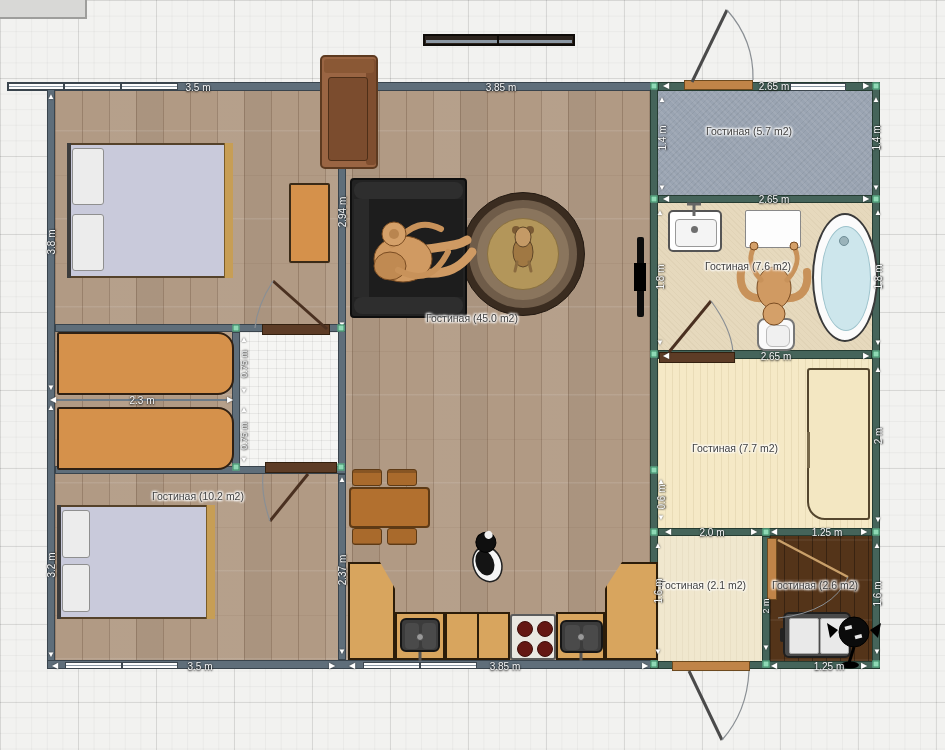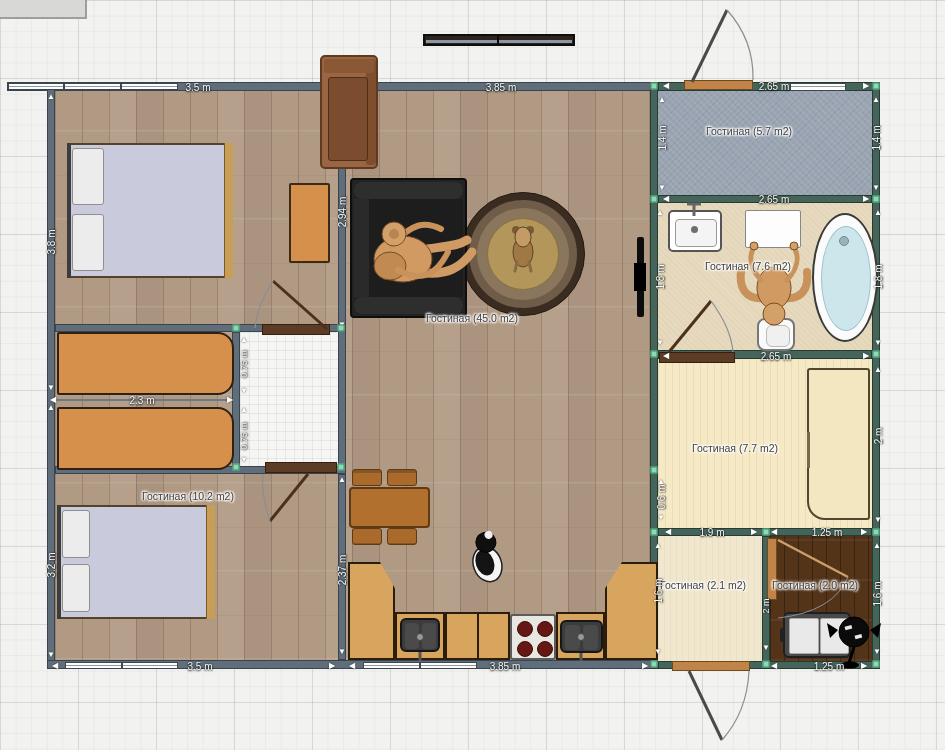--- a/index.html
+++ b/index.html
@@ -277,26 +277,26 @@
       <line x1="694" y1="216" x2="694" y2="204" stroke="#666" stroke-width="3"></line>
       <line x1="687" y1="204" x2="701" y2="204" stroke="#666" stroke-width="3"></line>
       <circle cx="420" cy="637" r="3.5" fill="#999" stroke="#444"></circle>
       <line x1="420" y1="652" x2="420" y2="661" stroke="#555" stroke-width="3"></line>
       <circle cx="581" cy="637" r="3.5" fill="#999" stroke="#444"></circle>
       <line x1="581" y1="653" x2="581" y2="661" stroke="#555" stroke-width="3"></line>
     </g>
   </svg>
 
   <div class="lbl" style="left:472px;top:318px">Гостиная (45.0 m2)</div>
-  <div class="lbl" style="left:188px;top:496px">Гостиная (10.2 m2)</div>
+  <div class="lbl" style="left:198px;top:496px">Гостиная (10.2 m2)</div>
   <div class="lbl" style="left:749px;top:131px">Гостиная (5.7 m2)</div>
   <div class="lbl" style="left:748px;top:266px">Гостиная (7.6 m2)</div>
   <div class="lbl" style="left:735px;top:448px">Гостиная (7.7 m2)</div>
   <div class="lbl" style="left:703px;top:585px">Гостиная (2.1 m2)</div>
-  <div class="lbl" style="left:815px;top:585px">Гостиная (2.0 m2)</div>
+  <div class="lbl" style="left:815px;top:585px">Гостиная (2.6 m2)</div>
 
   <div class="abs dim" style="left:198px;top:87px">3.5 m</div>
   <div class="abs dim" style="left:501px;top:87px">3.85 m</div>
   <div class="abs dim" style="left:774px;top:86px">2.65 m</div>
   <div class="abs dim v" style="left:51px;top:242px">3.8 m</div>
   <div class="abs dim v" style="left:51px;top:565px">3.2 m</div>
   <div class="abs dim v" style="left:342px;top:212px">2.94 m</div>
   <div class="abs dim" style="left:142px;top:400px">2.3 m</div>
   <div class="abs dim v sm" style="left:244px;top:364px">0.75 m</div>
   <div class="abs dim v sm" style="left:244px;top:436px">0.75 m</div>
@@ -304,21 +304,21 @@
   <div class="abs dim" style="left:200px;top:666px">3.5 m</div>
   <div class="abs dim" style="left:505px;top:666px">3.85 m</div>
   <div class="abs dim v" style="left:662px;top:138px">1.4 m</div>
   <div class="abs dim v" style="left:876px;top:138px">1.4 m</div>
   <div class="abs dim" style="left:774px;top:199px">2.65 m</div>
   <div class="abs dim v" style="left:660px;top:277px">1.8 m</div>
   <div class="abs dim v" style="left:878px;top:277px">1.8 m</div>
   <div class="abs dim" style="left:776px;top:356px">2.65 m</div>
   <div class="abs dim v" style="left:661px;top:497px">0.6 m</div>
   <div class="abs dim v" style="left:878px;top:436px">2 m</div>
-  <div class="abs dim" style="left:712px;top:532px">1.9 m</div>
+  <div class="abs dim" style="left:712px;top:532px">2.0 m</div>
   <div class="abs dim" style="left:827px;top:532px">1.25 m</div>
   <div class="abs dim v" style="left:658px;top:591px">1.6 m</div>
   <div class="abs dim v" style="left:877px;top:594px">1.6 m</div>
   <div class="abs dim" style="left:829px;top:666px">1.25 m</div>
   <div class="abs dim v sm" style="left:766px;top:606px">2 m</div>
 
   <div class="ar" style="left:51px;top:97px">▲</div>
   <div class="ar" style="left:51px;top:388px">▼</div>
   <div class="ar" style="left:51px;top:408px">▲</div>
   <div class="ar" style="left:51px;top:655px">▼</div>

